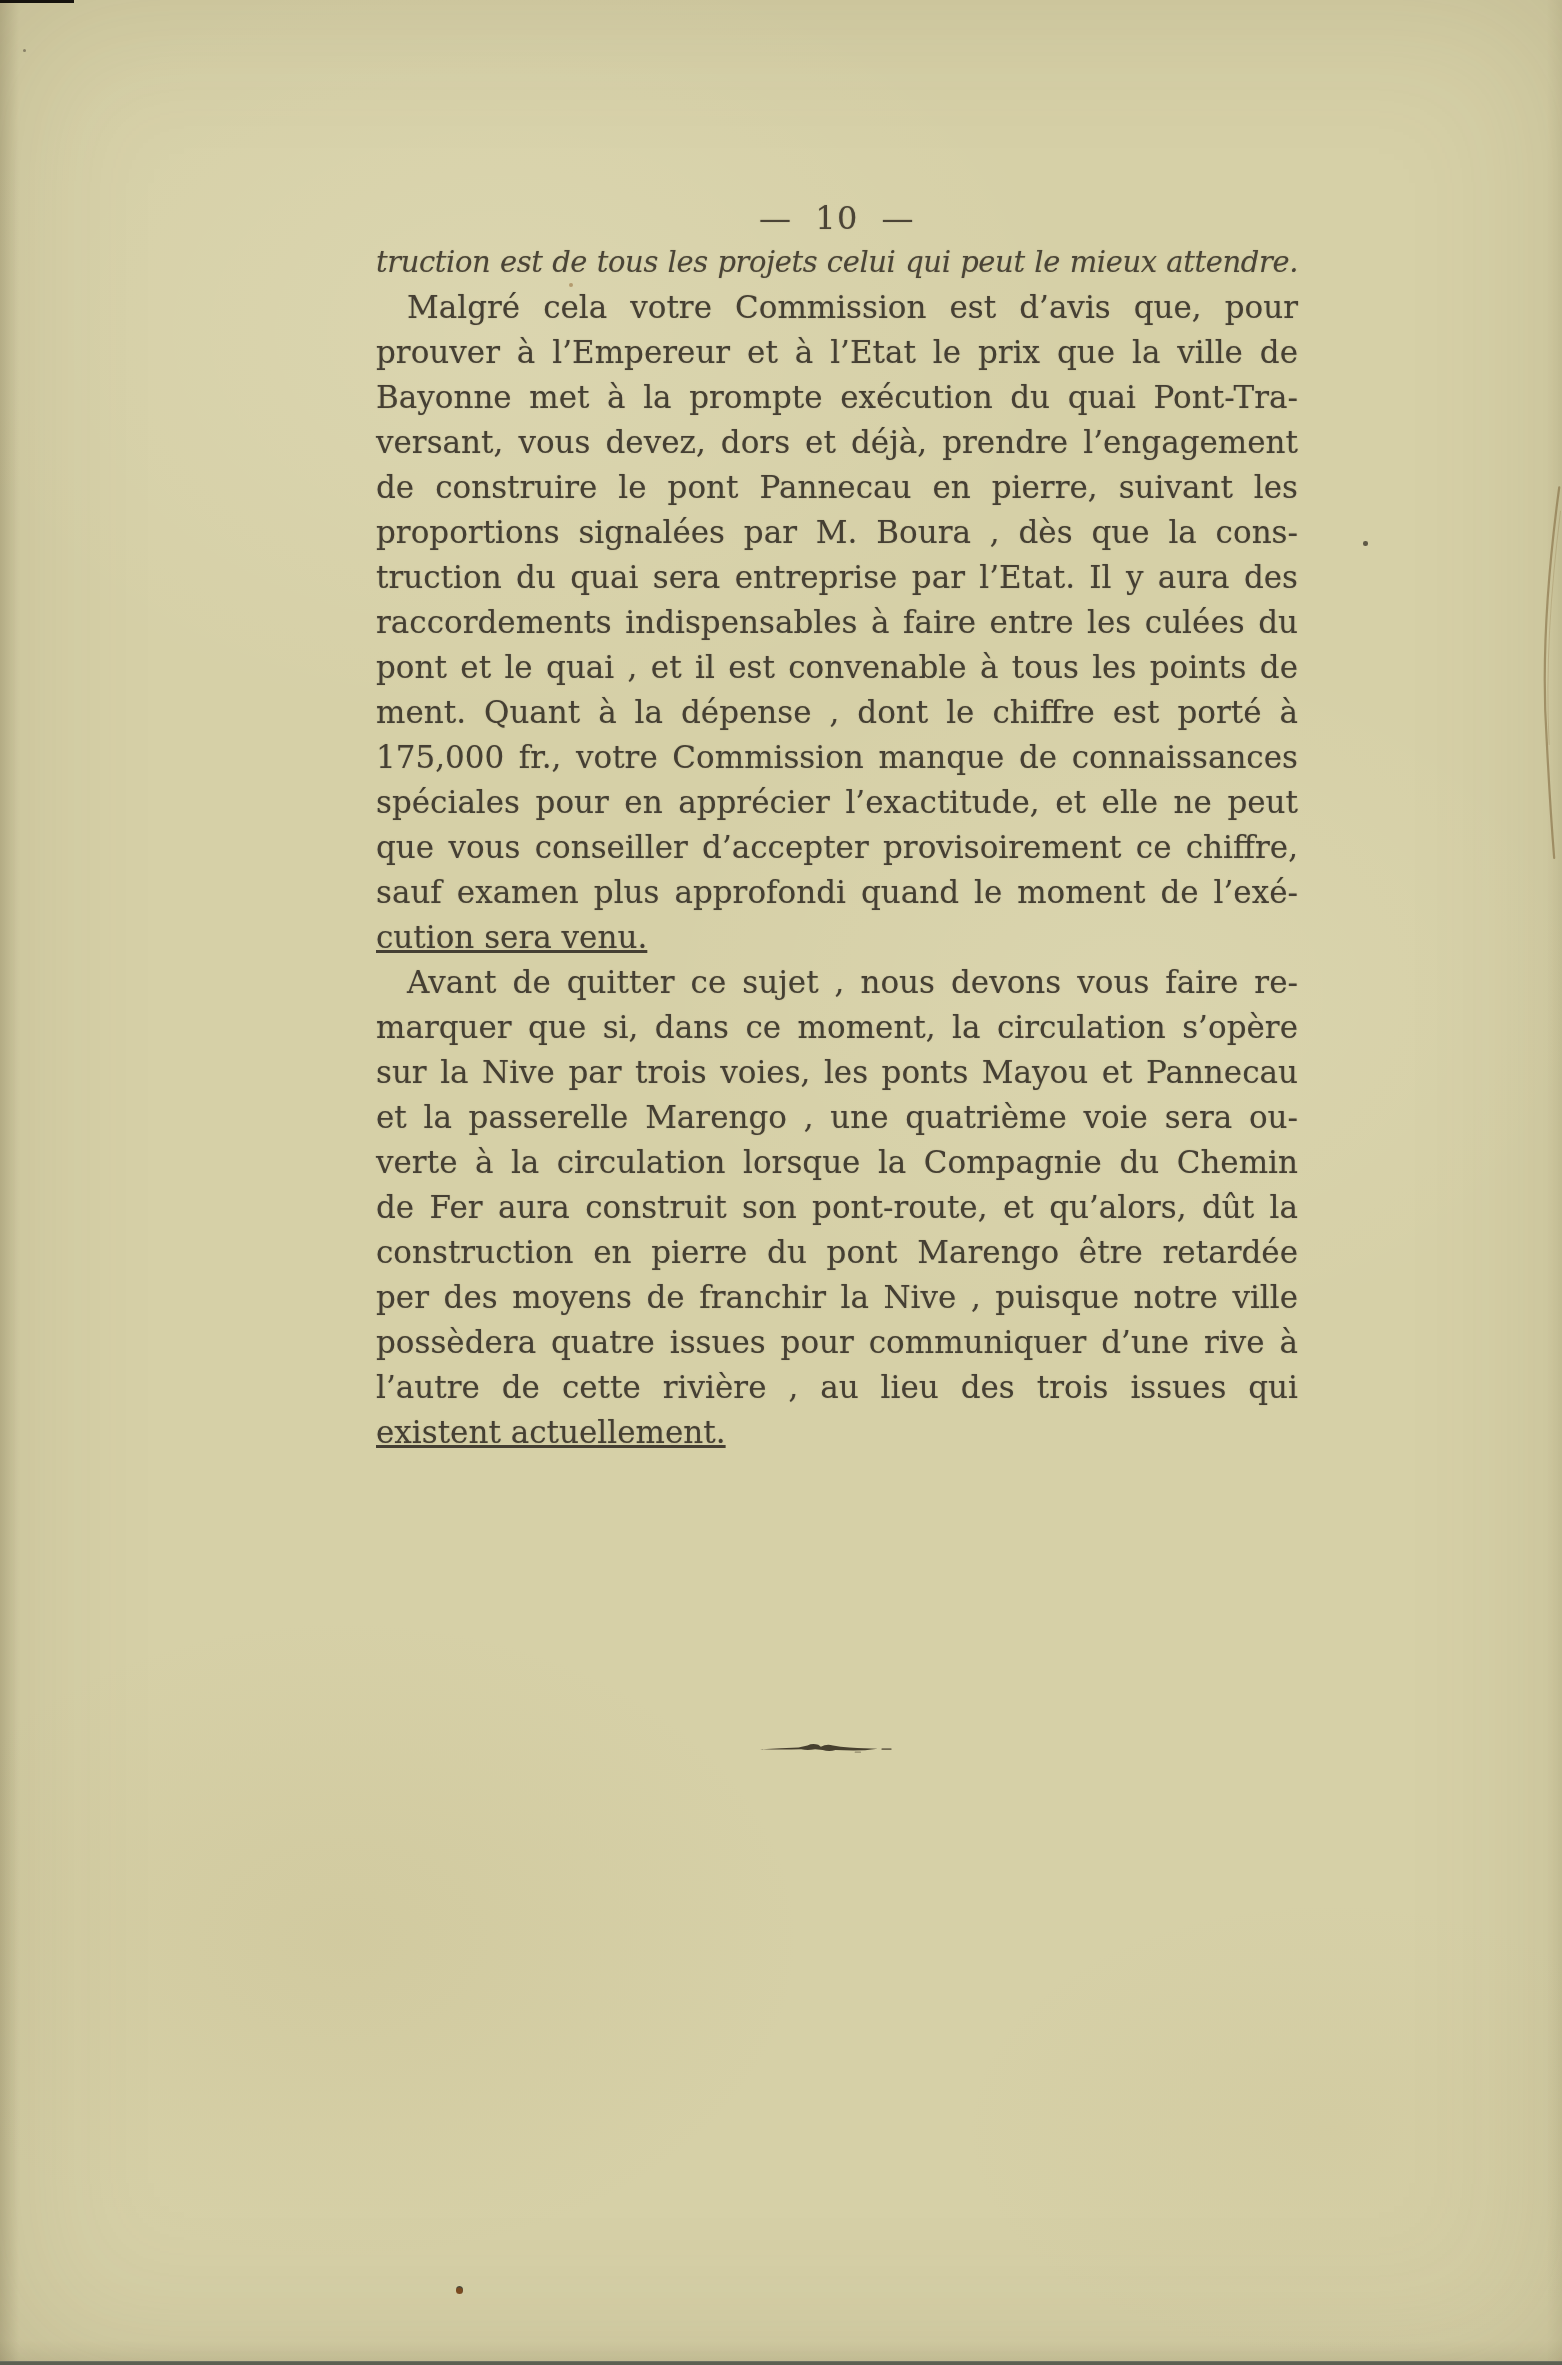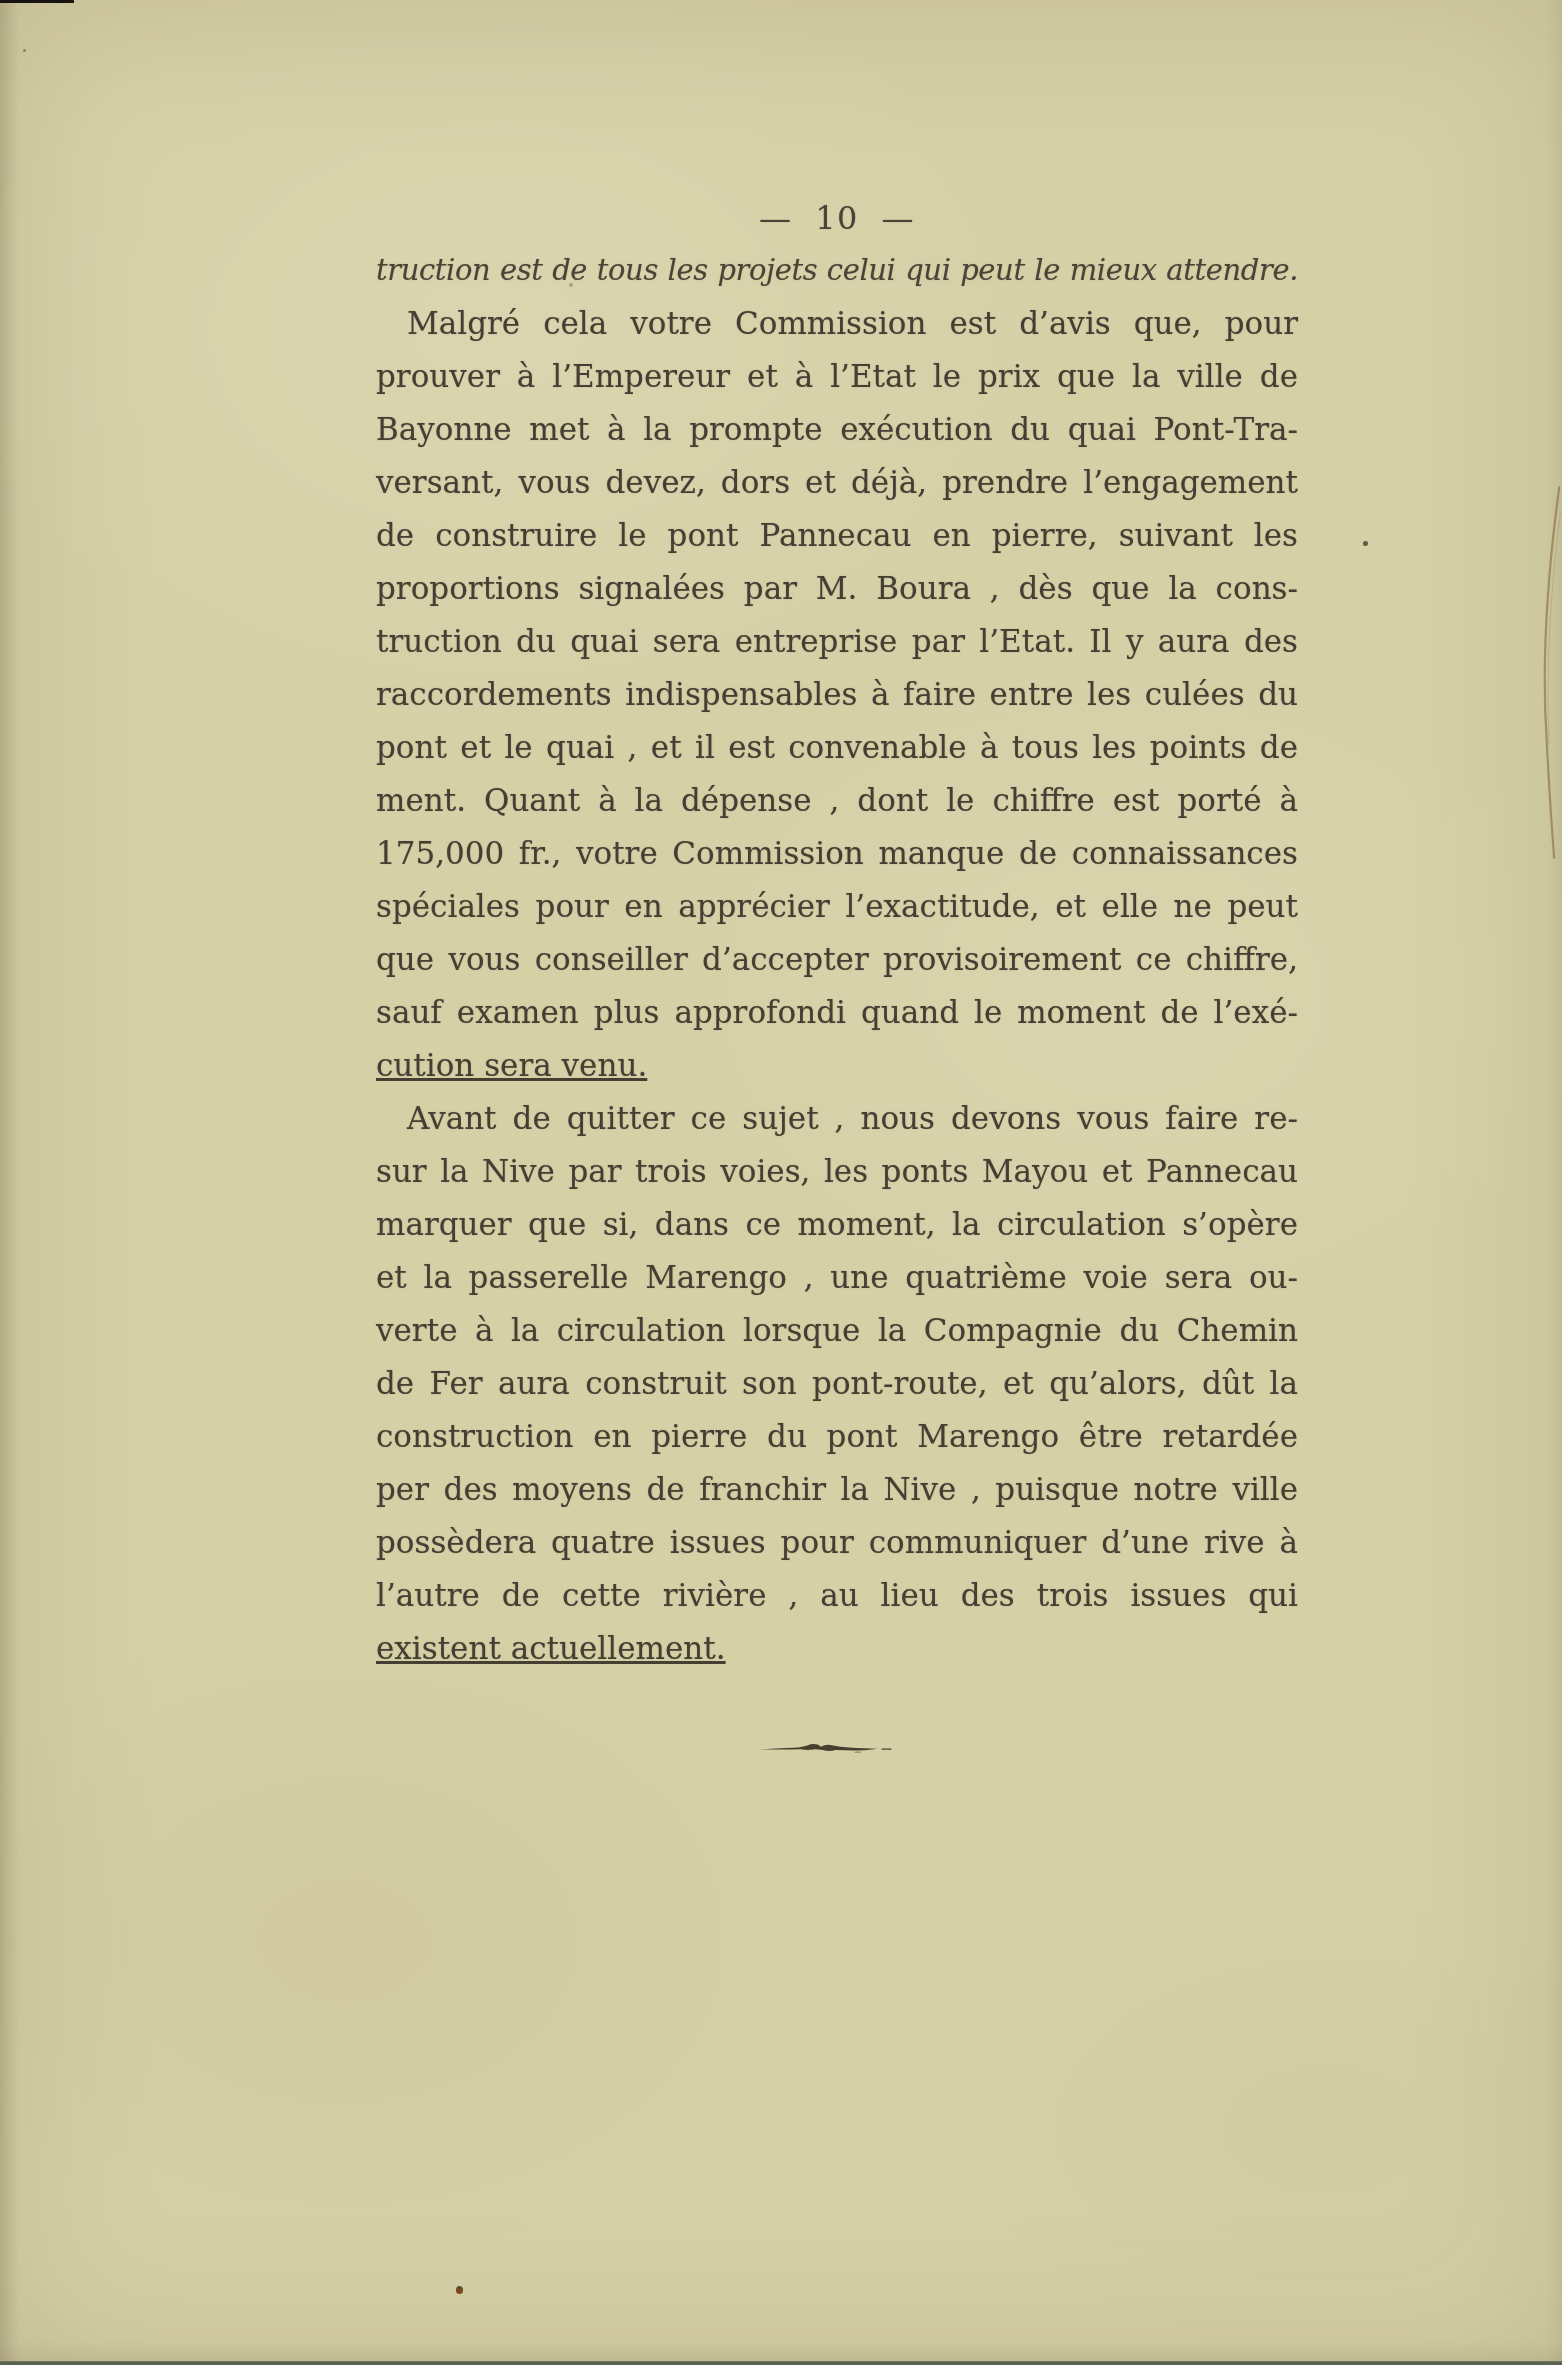--- a/index.html
+++ b/index.html
@@ -35,21 +35,21 @@
     text-align: center;
     font-size: 32px; color: #4b4436;
     word-spacing: 11.5px; letter-spacing: 1.3px;
     text-shadow: 0 0 1.3px rgba(69,62,48,.35);
   }
   .body-text {
     position: absolute; left: 376px; top: 240px; width: 922px;
     font-size: 31px; line-height: 45px; color: #453f33;
     text-shadow: 0 0 1.3px rgba(69,62,48,.32);
   }
-  .line { text-align: justify; text-align-last: justify; height: 45px; margin-top: 8px; }
+  .line { text-align: justify; text-align-last: justify; height: 45px; }
   .line.flush { text-align-last: left; text-decoration: underline; }
   .line.indent { text-indent: 31px; }
   .line.italic { font-style: italic; font-size: 29px; letter-spacing: -0.4px; color: #4a4436; }
   .ornament { position: absolute; left: 759px; top: 1741px; }
   .crease { position: absolute; left: 1534px; top: 470px; }
   .speck { position: absolute; border-radius: 50%; }
   .speck.sp1 { left: 1363px; top: 541px; width: 4.5px; height: 4.5px; background: #4a4435; opacity: .85; }
   .speck.sp2 { left: 456px; top: 2286px; width: 7px; height: 7.7px;
                background: radial-gradient(circle at 45% 65%, #7a4a20 0 45%, #41473f 75%, rgba(65,71,63,0) 100%); }
   .speck.sp3 { left: 569px; top: 283px; width: 3.8px; height: 3.8px; background: rgba(150,110,60,.55); }
@@ -75,22 +75,22 @@
       <div class="line">truction du quai sera entreprise par l’Etat. Il y aura des</div>
       <div class="line">raccordements indispensables à faire entre les culées du</div>
       <div class="line">pont et le quai , et il est convenable à tous les points de</div>
       <div class="line">ment. Quant à la dépense , dont le chiffre est porté à</div>
       <div class="line">175,000 fr., votre Commission manque de connaissances</div>
       <div class="line">spéciales pour en apprécier l’exactitude, et elle ne peut</div>
       <div class="line">que vous conseiller d’accepter provisoirement ce chiffre,</div>
       <div class="line">sauf examen plus approfondi quand le moment de l’exé-</div>
       <div class="line flush">cution sera venu.</div>
       <div class="line indent">Avant de quitter ce sujet , nous devons vous faire re-</div>
+      <div class="line">marquer que si, dans ce moment, la circulation s’opère</div>
       <div class="line">sur la Nive par trois voies, les ponts Mayou et Pannecau</div>
-      <div class="line">marquer que si, dans ce moment, la circulation s’opère</div>
       <div class="line">et la passerelle Marengo , une quatrième voie sera ou-</div>
       <div class="line">verte à la circulation lorsque la Compagnie du Chemin</div>
       <div class="line">de Fer aura construit son pont-route, et qu’alors, dût la</div>
       <div class="line">construction en pierre du pont Marengo être retardée</div>
       <div class="line">per des moyens de franchir la Nive , puisque notre ville</div>
       <div class="line">possèdera quatre issues pour communiquer d’une rive à</div>
       <div class="line">l’autre de cette rivière , au lieu des trois issues qui</div>
       <div class="line flush">existent actuellement.</div>
     </div>
 

